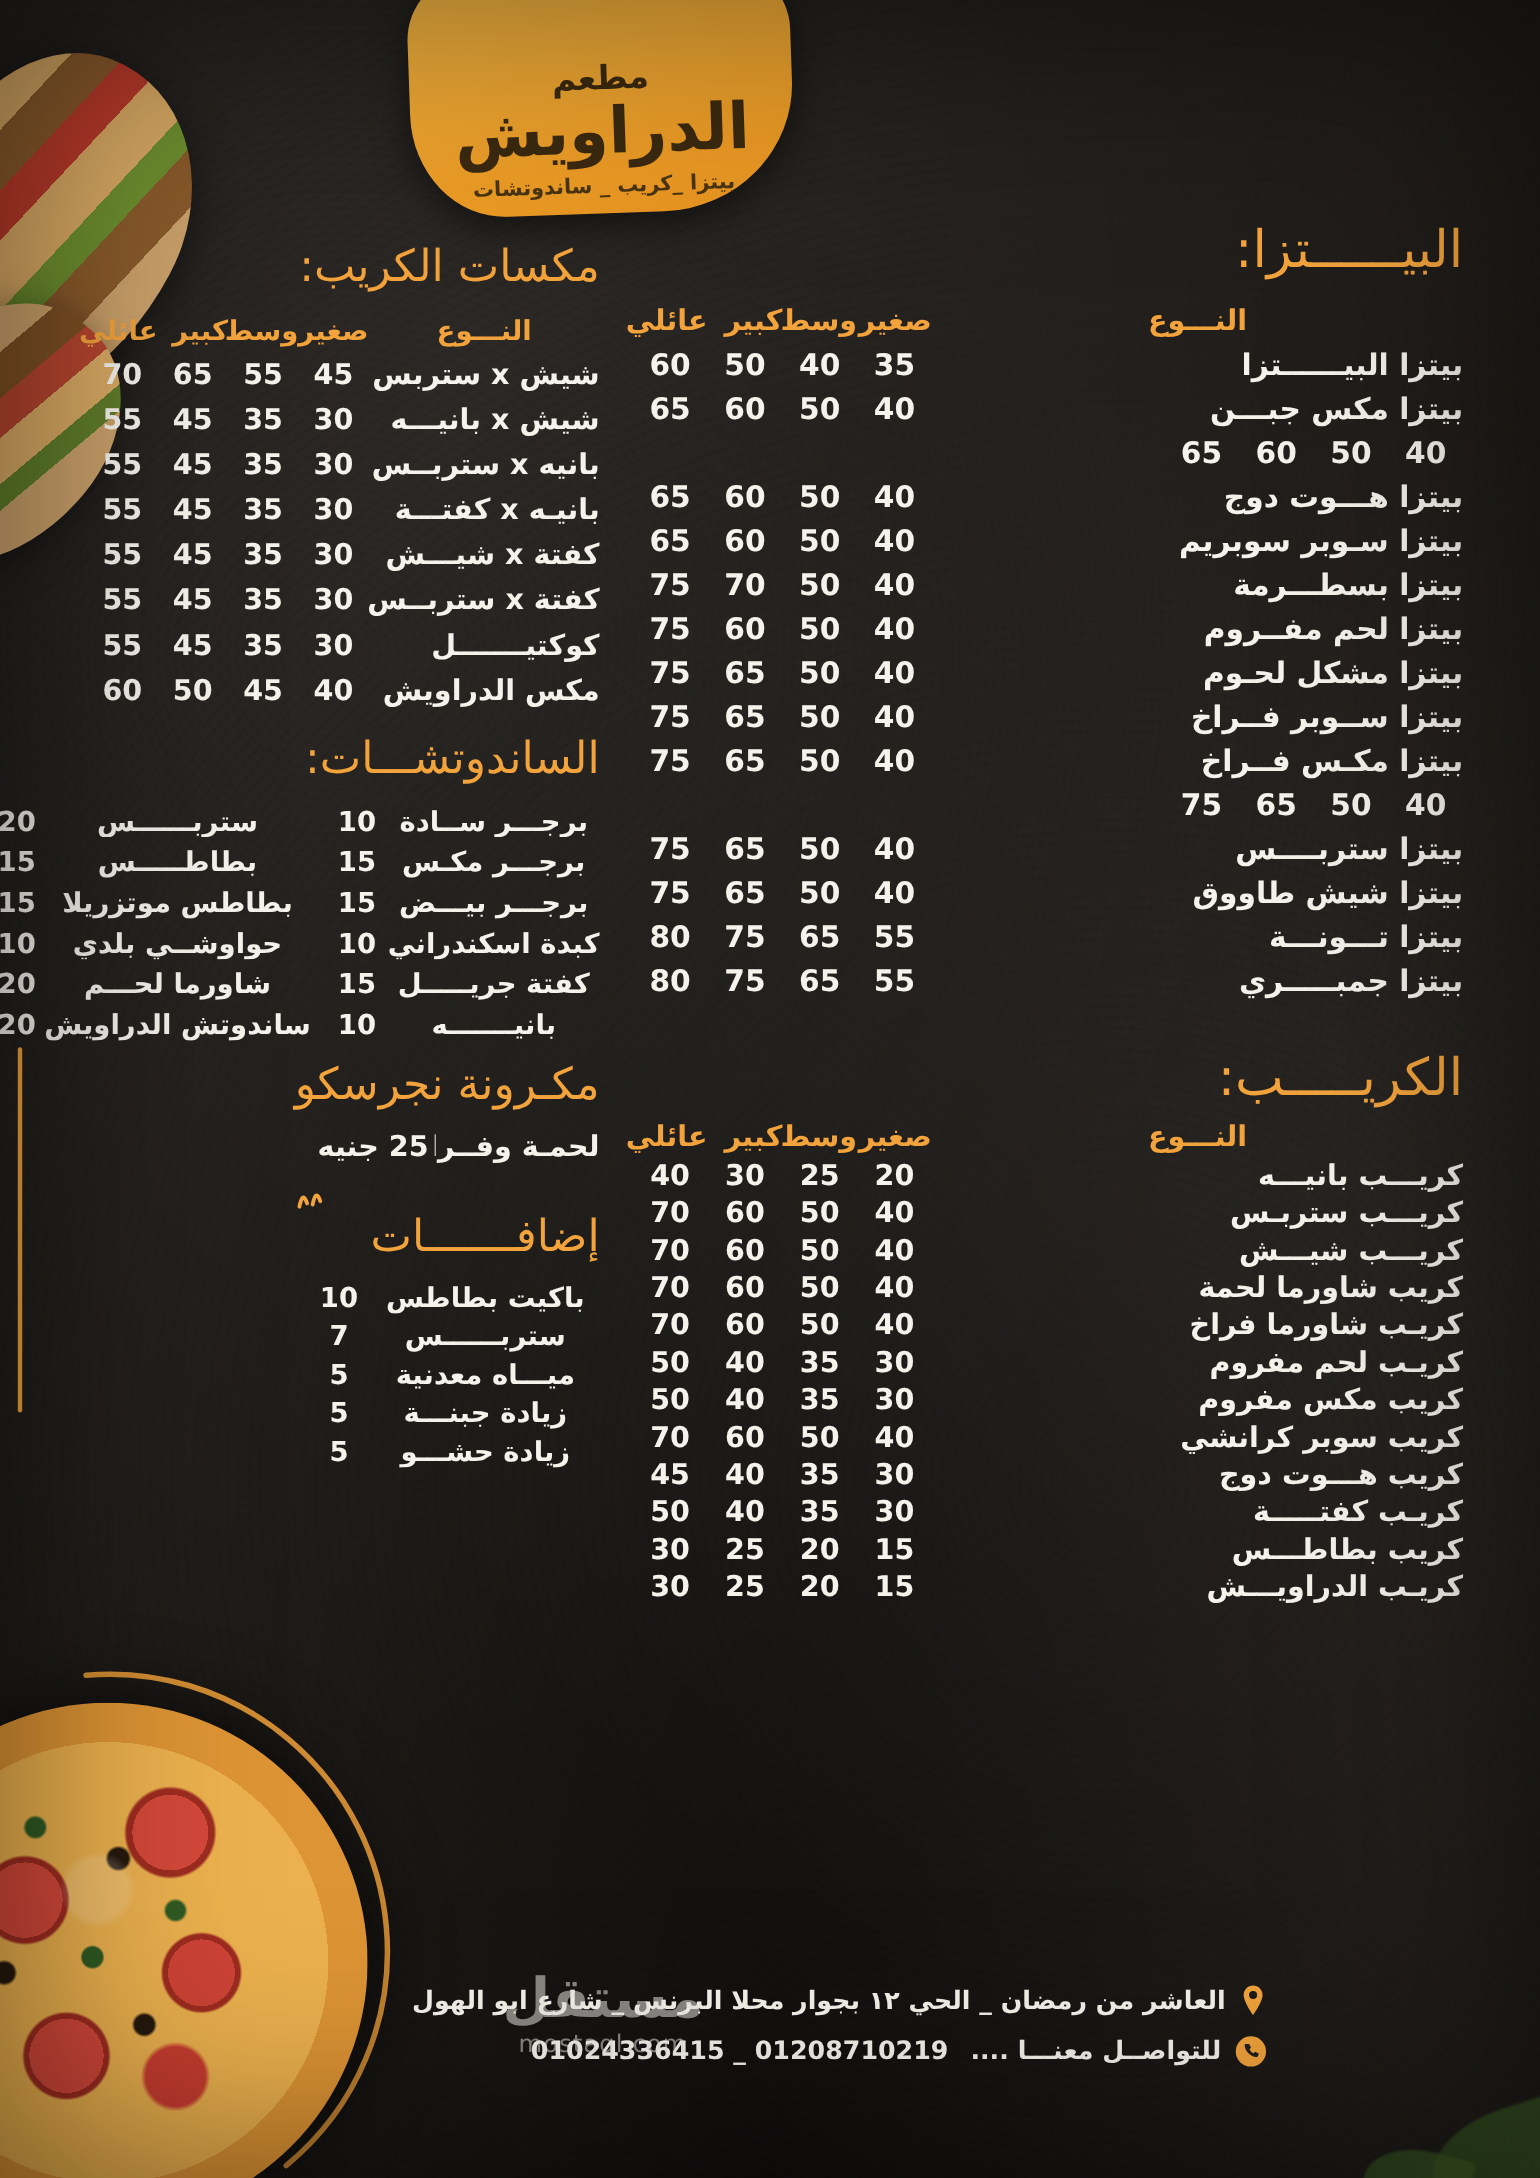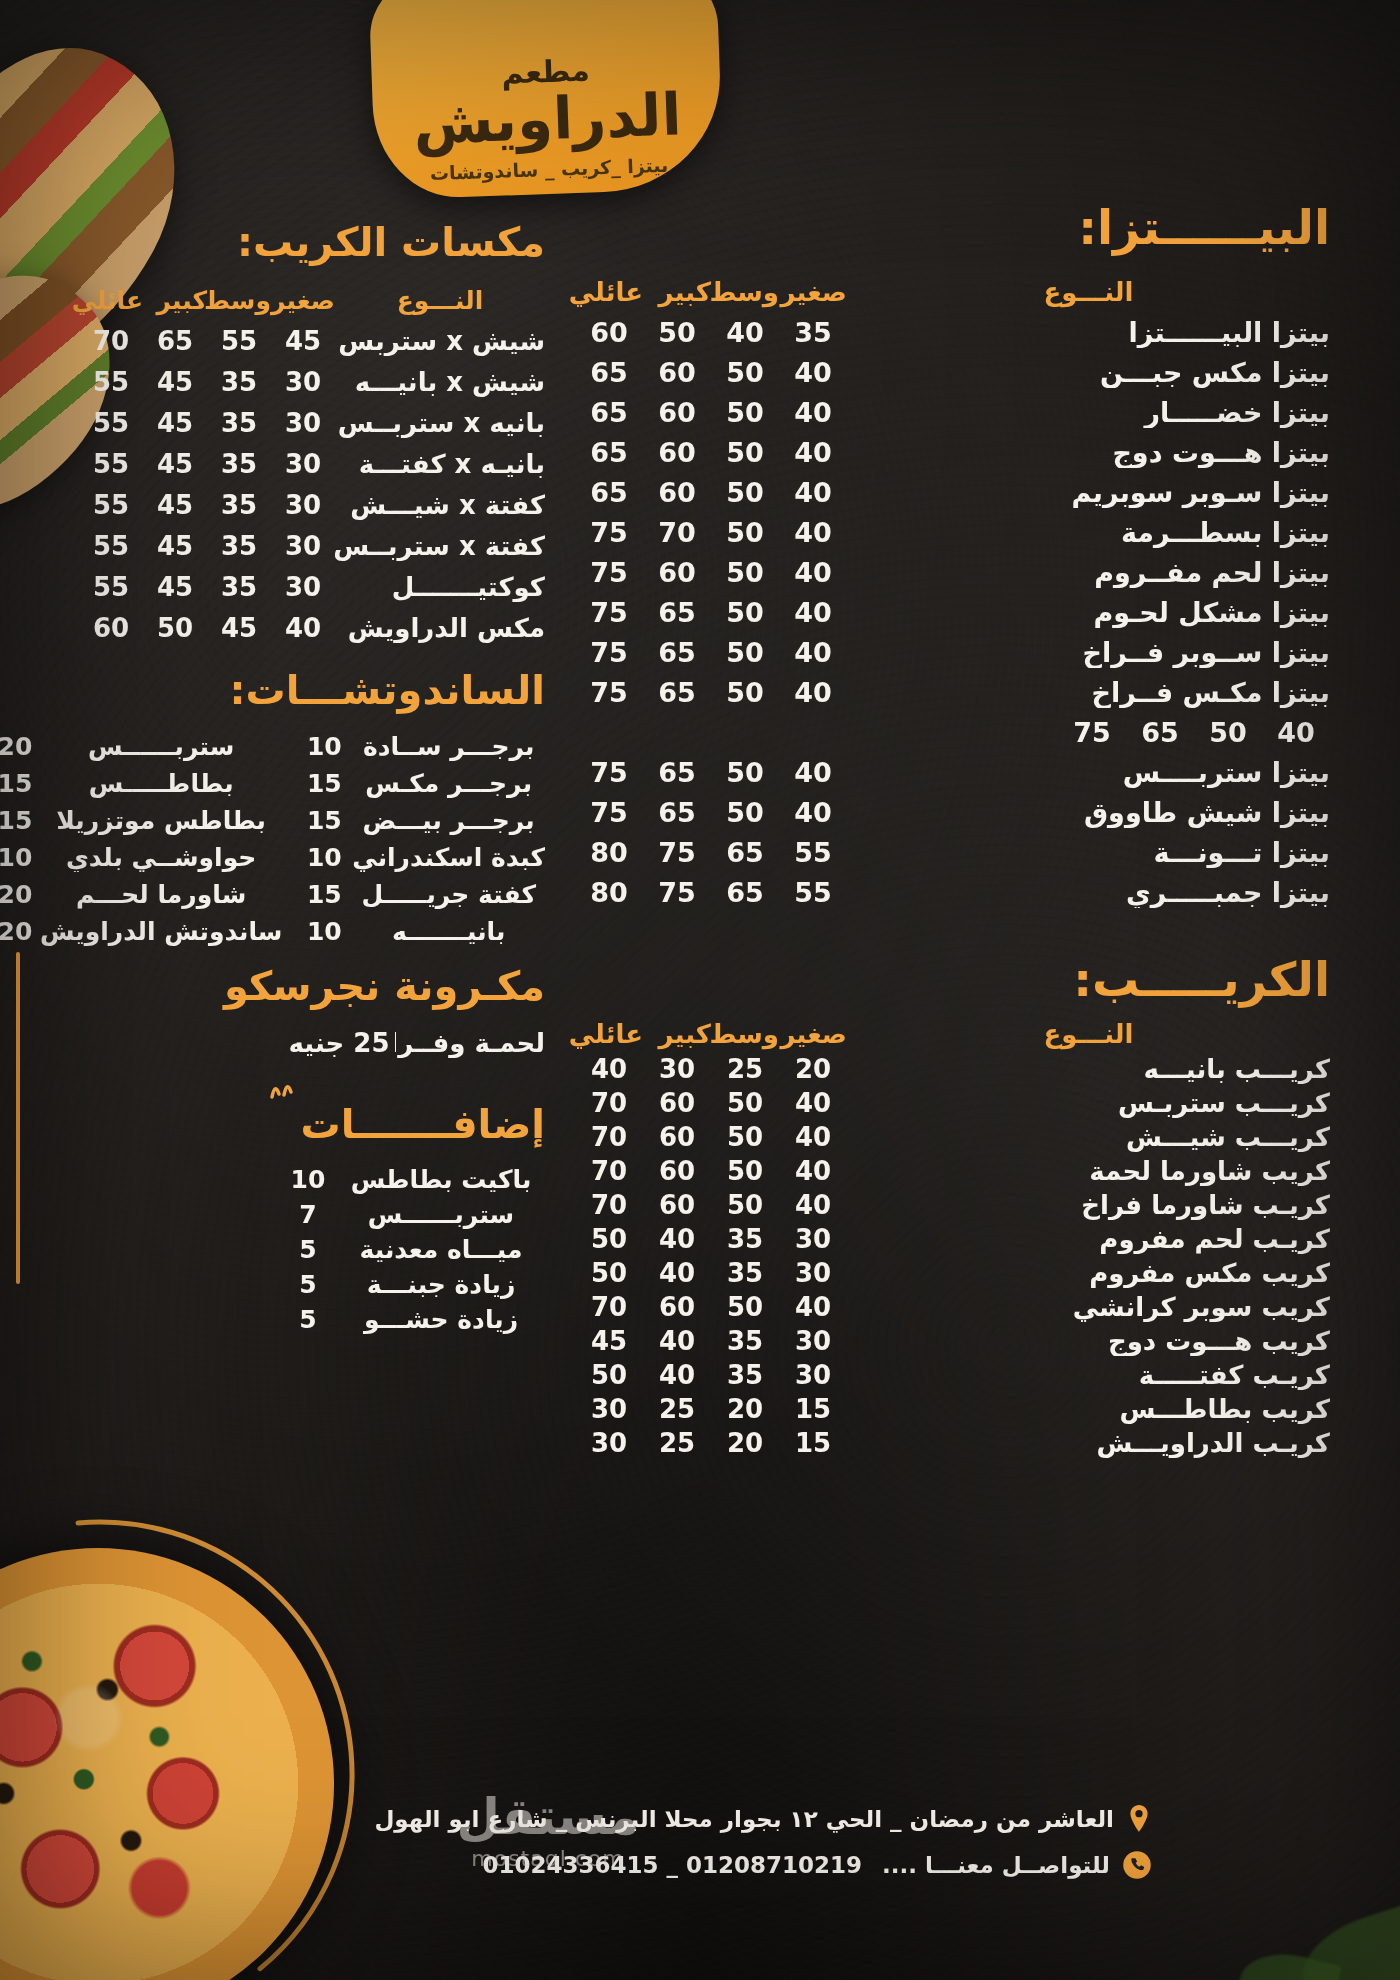--- a/index.html
+++ b/index.html
@@ -30,21 +30,21 @@
     border-radius:60px 60px 120px 85px / 60px 60px 115px 95px;
     transform:rotate(-2deg);
     display:flex; flex-direction:column; align-items:center; justify-content:flex-end;
     padding-bottom:14px; box-shadow:0 10px 34px rgba(0,0,0,.5);
   }
   .brand-top  { color:#3c2a10; font-size:30px; font-weight:bold; }
   .brand-main { color:#3c2a10; font-size:58px; font-weight:bold; line-height:1.05; }
   .brand-sub  { color:#4a3412; font-size:19px; font-weight:bold; margin-top:8px; letter-spacing:1px; }
 
   
-  .section-title { color:#F2A33C; font-weight:bold; text-align:right; line-height:1.2; }
+  .section-title { color:#F2A33C; font-weight:normal; text-align:right; line-height:1.2; }
   .title-xl { font-size:47px; }
   .title-lg { font-size:40px; }
 
   
   .price-table { width:100%; }
   .table-head { display:flex; align-items:center; color:#F2A33C; font-weight:bold; font-size:26px; }
   .table-head .h-name { flex:1; text-align:center; }
   .table-head .h-price { width:68px; }
   .price-row { display:flex; align-items:center; font-weight:bold; }
   .price-row .name  { flex:1; text-align:right; white-space:nowrap; overflow:hidden; }
@@ -180,21 +180,20 @@
 
   <div class="price-row">
     <span class="name">بيتزا مكس جبـــن</span>
     <span class="price">40</span>
     <span class="price">50</span>
     <span class="price">60</span>
     <span class="price">65</span>
   </div>
 
   <div class="price-row">
-    <span class="name">بيتزا خضـــــار</span>
     <span class="price">40</span>
     <span class="price">50</span>
     <span class="price">60</span>
     <span class="price">65</span>
   </div>
 
   <div class="price-row">
     <span class="name">بيتزا هـــوت دوج</span>
     <span class="price">40</span>
     <span class="price">50</span>

